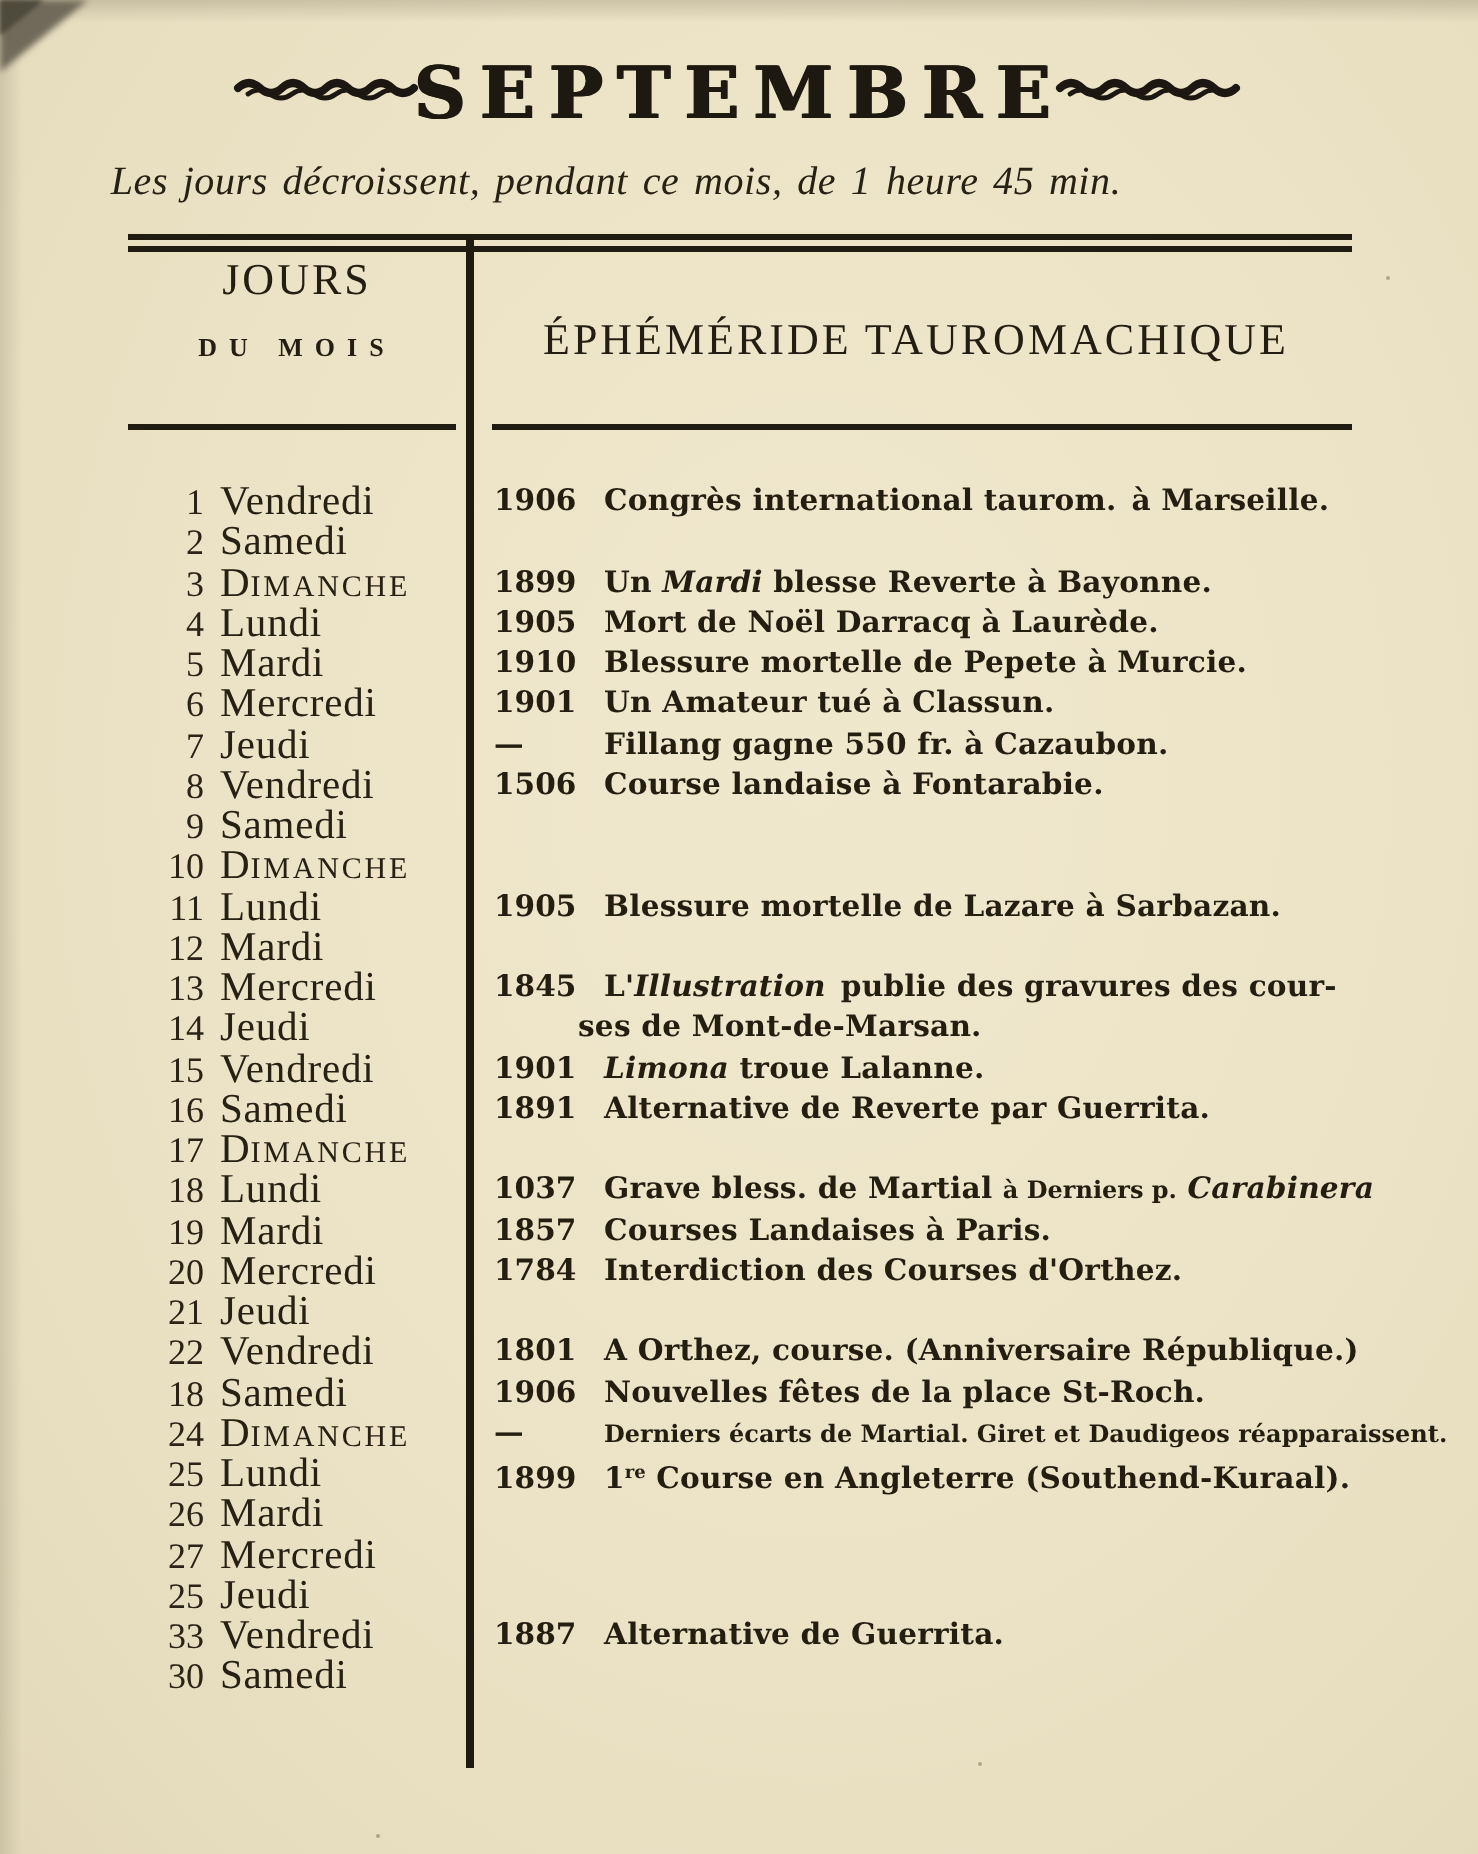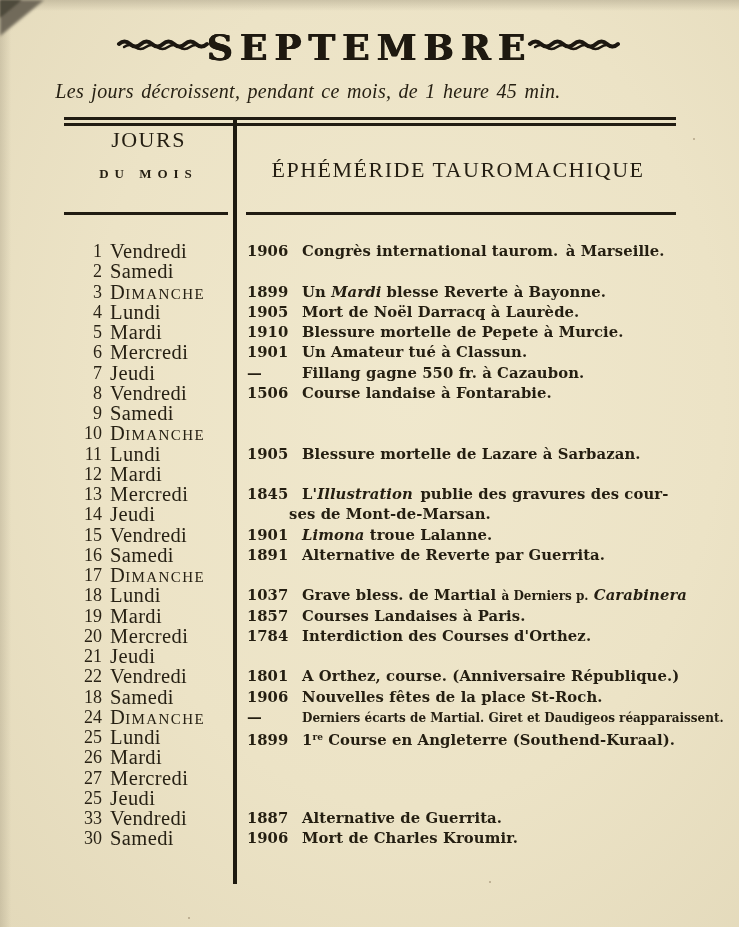--- a/index.html
+++ b/index.html
@@ -238,20 +238,19 @@
         <span class="weekday">Jeudi</span>
       </div>
       <div class="row">
         <span class="day-num">33</span>
         <span class="weekday">Vendredi</span>
         <span class="evt"><span class="year">1887</span><span>Alternative de Guerrita.</span></span>
       </div>
       <div class="row">
         <span class="day-num">30</span>
         <span class="weekday">Samedi</span>
-        <span class="evt"><span class="year">1906</span><span>Mort de Charles Kroumir.</span></span>
       </div>
     </div>
 
   <div class="speck" style="left:489px;top:881px"></div>
   <div class="speck" style="left:693px;top:138px"></div>
   <div class="speck" style="left:188px;top:917px"></div>
 </div>
 
 </body></html>

